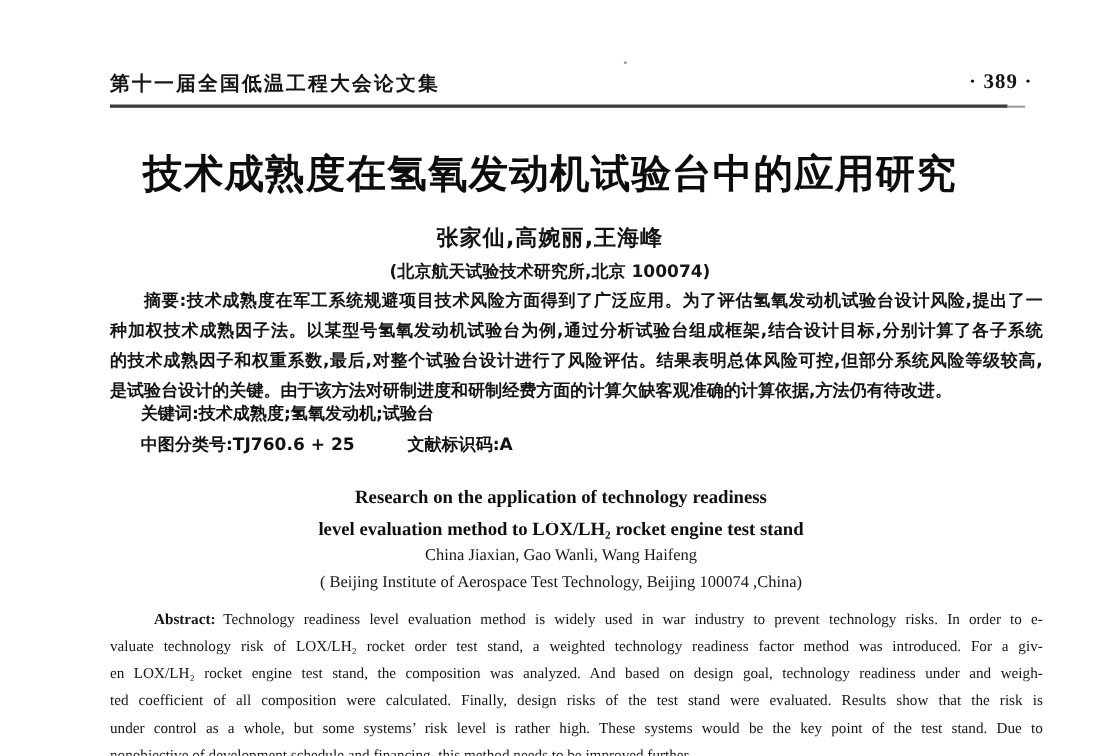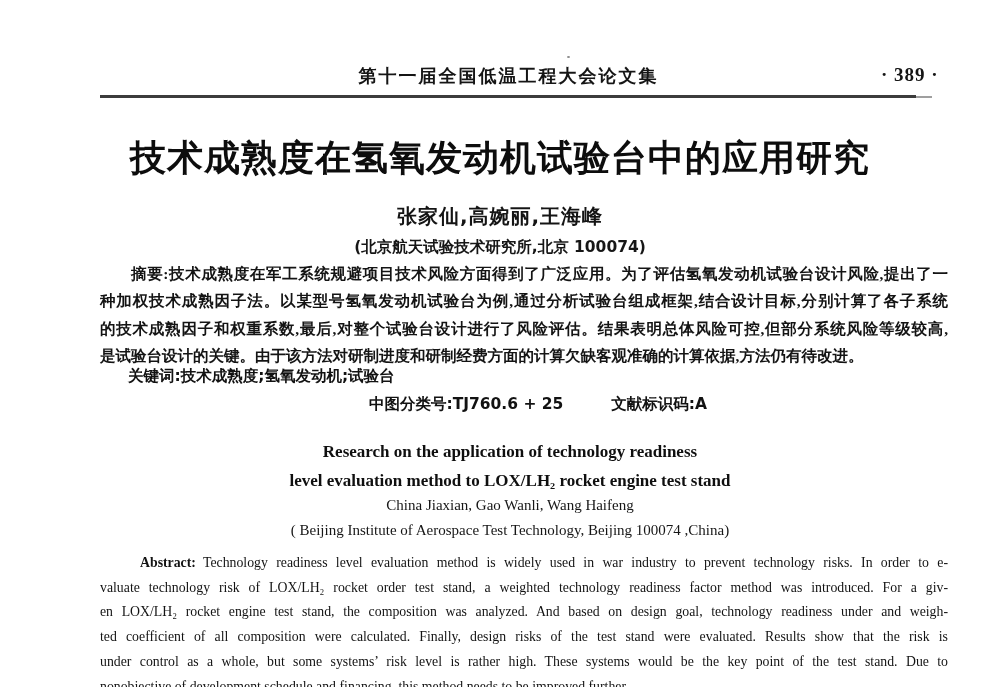--- a/index.html
+++ b/index.html
@@ -13,21 +13,21 @@
     -webkit-font-smoothing:antialiased;
   }
   .page{position:absolute;inset:0;}
 
   
   .noise-dot{position:absolute;left:567px;top:56px;width:3px;height:2px;background:#8a8a8a;border-radius:50%;}
 
   
   .header-title{
     position:absolute;left:100px;top:64px;width:817px;
-    text-align:center;
+    text-align:left;
     font-family:"DejaVu Sans",sans-serif;
     font-size:18px;font-weight:700;letter-spacing:2px;color:#151515;
   }
   .page-number{
     position:absolute;left:881px;top:64px;width:80px;
     font-size:19px;font-weight:700;letter-spacing:1px;color:#151515;
     font-family:"Liberation Serif","DejaVu Serif",serif;
     text-align:left;
   }
   .header-rule{position:absolute;left:100px;top:95px;width:816px;height:3px;background:#3c3c3c;}
@@ -53,34 +53,34 @@
     font-size:15.5px;font-weight:600;color:#161616;
   }
 
   
   .abstract-cn{
     position:absolute;left:100px;top:260px;width:848px;
     font-family:"DejaVu Sans",sans-serif;
     font-size:15.5px;font-weight:600;color:#141414;
     line-height:27.4px;
   }
-  .cn-line{text-align:justify;text-align-last:justify;font-family:Liberation Serif, serif;}
+  .cn-line{text-align:justify;text-align-last:justify;}
   .cn-line.last{text-align-last:left;}
   .cn-line.indent{text-indent:31px;}
   .bold{font-weight:800;}
 
   .keywords-line{
     position:absolute;left:100px;top:366px;width:848px;padding-left:28px;box-sizing:border-box;
     font-family:"DejaVu Sans",sans-serif;
     font-size:15.5px;font-weight:800;color:#121212;
   }
   .clc-line{
     position:absolute;left:100px;top:394px;width:848px;padding-left:28px;box-sizing:border-box;
     font-family:"DejaVu Sans",sans-serif;
-    font-size:15.5px;font-weight:800;color:#121212;text-align:center;
+    font-size:15.5px;font-weight:800;color:#121212;
   }
   .clc-gap{display:inline-block;width:48px;}
 
   
   .title-en{
     position:absolute;left:30px;top:437px;width:960px;
     text-align:center;
     font-size:17px;font-weight:700;color:#0f0f0f;
     line-height:29px;
     font-family:"Liberation Serif","DejaVu Serif",serif;

